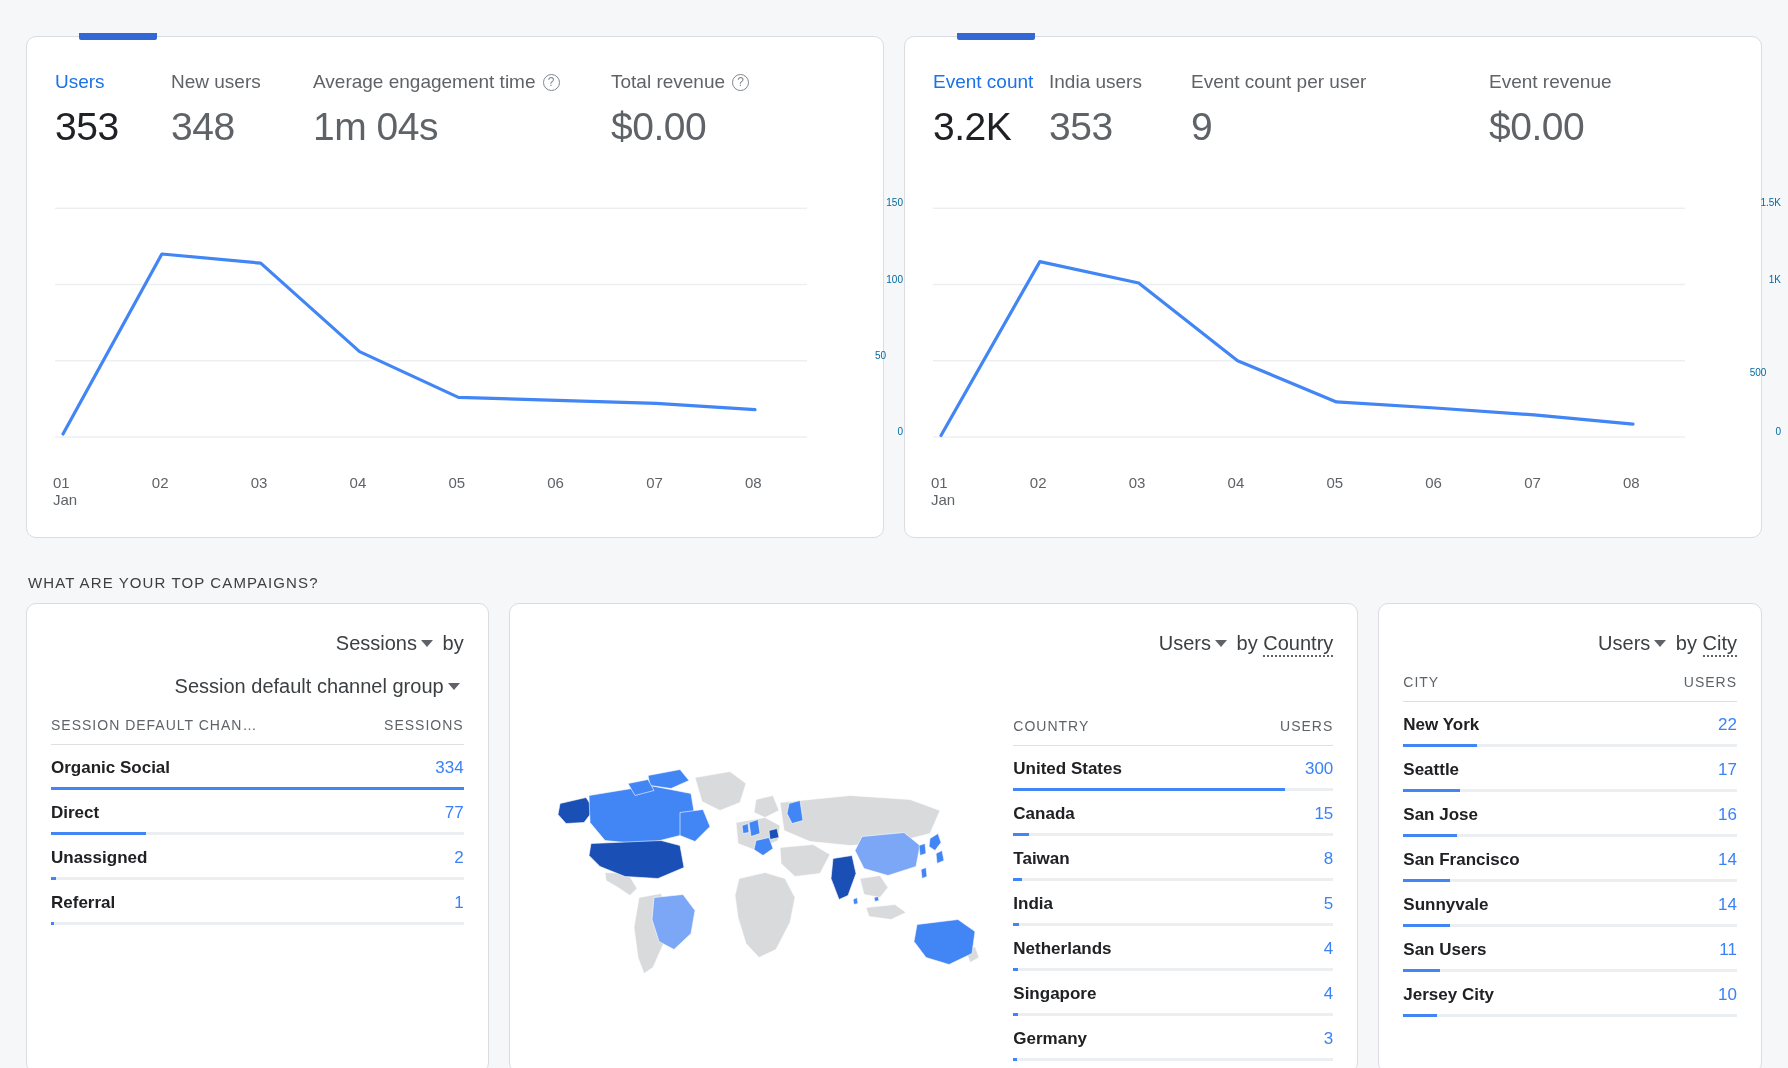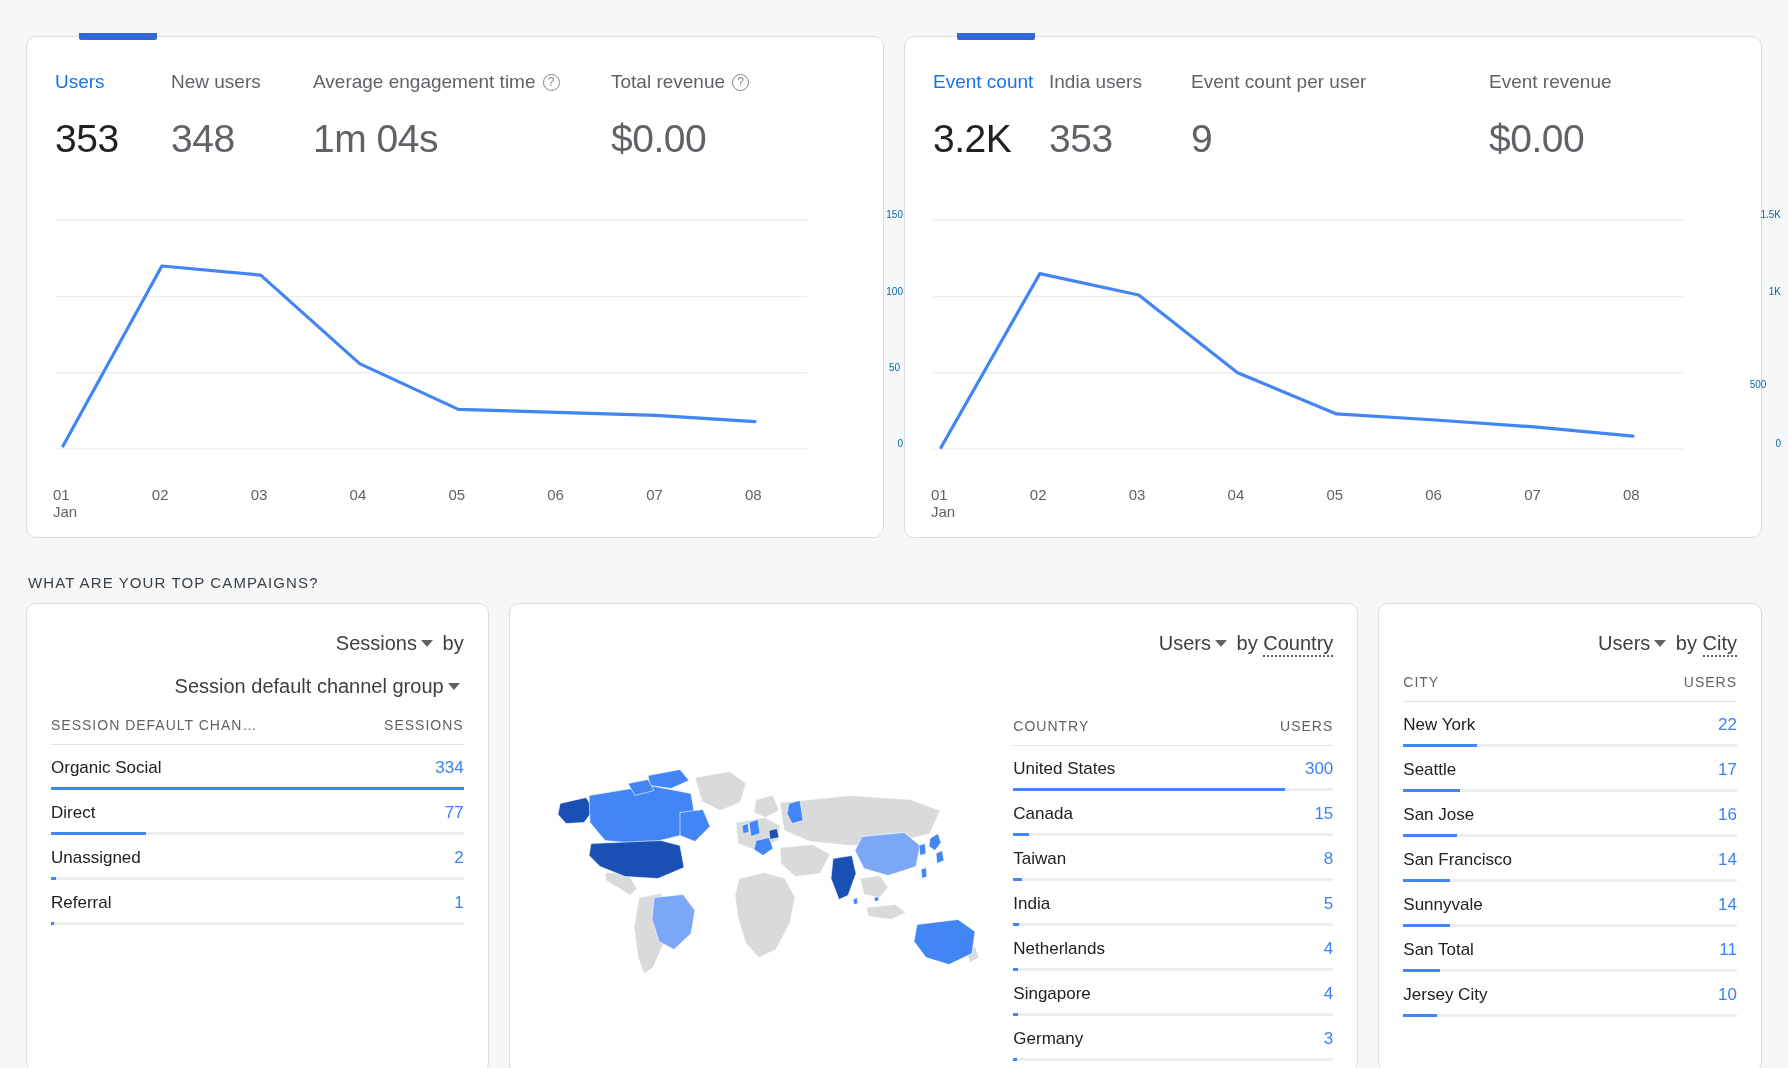--- a/index.html
+++ b/index.html
@@ -33,21 +33,21 @@
   .m-second { width: 142px; }
   .m-third  { width: 298px; }
   .m-fourth { width: 240px; }
   .metric-label {
     font-size: 19px; color: #5f6368; white-space: nowrap;
     display: flex; align-items: center; gap: 7px;
   }
   .metric-label.active { color: #1a73e8; }
   .metric-value {
     font-size: 39px; color: #202124; font-weight: 400;
-    margin-top: 24px; letter-spacing: -0.5px;
+    margin-top: 12px; letter-spacing: -0.5px;
   }
   .metric-value.bold { color: #202124; }
   .metric-value.muted { color: #5f6368; }
   .help-icon {
     width: 17px; height: 17px; border-radius: 50%;
     border: 1.5px solid #80868b; color: #80868b;
     font-size: 12px; line-height: 14px; text-align: center;
     display: inline-block; flex: none;
   }
 
@@ -90,21 +90,21 @@
 
   
   .tbl { width: 100%; margin-top: 18px; }
   .tbl-head {
     display: flex; justify-content: space-between;
     font-size: 14px; letter-spacing: 1px; color: #5f6368;
     padding-bottom: 11px; border-bottom: 1px solid #e0e0e0;
   }
   .row { position: relative; padding: 13px 0 12px 0; }
   .row-inner { display: flex; justify-content: space-between; }
-  .row-name { font-size: 17px; color: #202124; }
+  .row-name { font-size: 17px; color: #202124; font-weight: bold; }
   .row-val  { font-size: 17px; color: #3b82f6; }
   .bar-track {
     position: absolute; left: 0; bottom: 0; height: 3px;
     width: 100%; background: #eceff1;
   }
   .bar-fill { height: 3px; background: #4285f4; }
 
   
   .map-area { position: absolute; left: 20px; top: 96px; width: 470px; height: 330px; }
   .country-table { position: absolute; right: 24px; top: 96px; width: 320px; }
@@ -152,21 +152,21 @@
         <svg class="chart-svg" id="chart0" width="752" height="258" viewBox="0 0 752 258">
             <line x1="0" y1="23.25" x2="752" y2="23.25" stroke="#eceff1" stroke-width="1.4"></line>
             <line x1="0" y1="99.5" x2="752" y2="99.5" stroke="#eceff1" stroke-width="1.4"></line>
             <line x1="0" y1="175.75" x2="752" y2="175.75" stroke="#eceff1" stroke-width="1.4"></line>
             <line x1="0" y1="252" x2="752" y2="252" stroke="#eceff1" stroke-width="1.4"></line>
             <polyline points="8,248.95 106.85714285714285,69 205.7142857142857,78.15 304.57142857142856,166.60000000000002 403.4285714285714,212.35 502.2857142857143,215.4 601.1428571428571,218.45 700,224.55" fill="none" stroke="#4285f4" stroke-width="3.2" stroke-linejoin="round" stroke-linecap="round"></polyline>
           </svg>
         <div class="ylab" id="chart0-y" style="position: absolute; right: -48px; top: 0px; width: 46px; height: 258px;">
             <div style="position:absolute;right:0;top:12.25px;width:46px;text-align:right;">150</div>
             <div style="position:absolute;right:0;top:88.5px;width:46px;text-align:right;">100</div>
-            <div style="position:absolute;right:3px;top:164.75px;width:46px;text-align:right;">50</div>
+            <div style="position:absolute;right:17px;top:164.75px;width:46px;text-align:right;">50</div>
             <div style="position:absolute;right:0;top:241px;width:46px;text-align:right;">0</div>
           </div>
       </div>
       <div class="xaxis" id="chart0-x">
           <div class="xlab" style="left:-2px;">01<span>Jan</span></div>
           <div class="xlab" style="left:96.85714285714285px;">02</div>
           <div class="xlab" style="left:195.7142857142857px;">03</div>
           <div class="xlab" style="left:294.57142857142856px;">04</div>
           <div class="xlab" style="left:393.4285714285714px;">05</div>
           <div class="xlab" style="left:492.2857142857143px;">06</div>
@@ -458,21 +458,21 @@
         <div class="row-inner">
           <span class="row-name">Sunnyvale</span>
           <span class="row-val">14</span>
         </div>
         <div class="bar-track">
           <div class="bar-fill" style="width:14%"></div>
         </div>
       </div>
           <div class="row">
         <div class="row-inner">
-          <span class="row-name">San Total</span>
+          <span class="row-name">San Users</span>
           <span class="row-val">11</span>
         </div>
         <div class="bar-track">
           <div class="bar-fill" style="width:11%"></div>
         </div>
       </div>
           <div class="row">
         <div class="row-inner">
           <span class="row-name">Jersey City</span>
           <span class="row-val">10</span>

